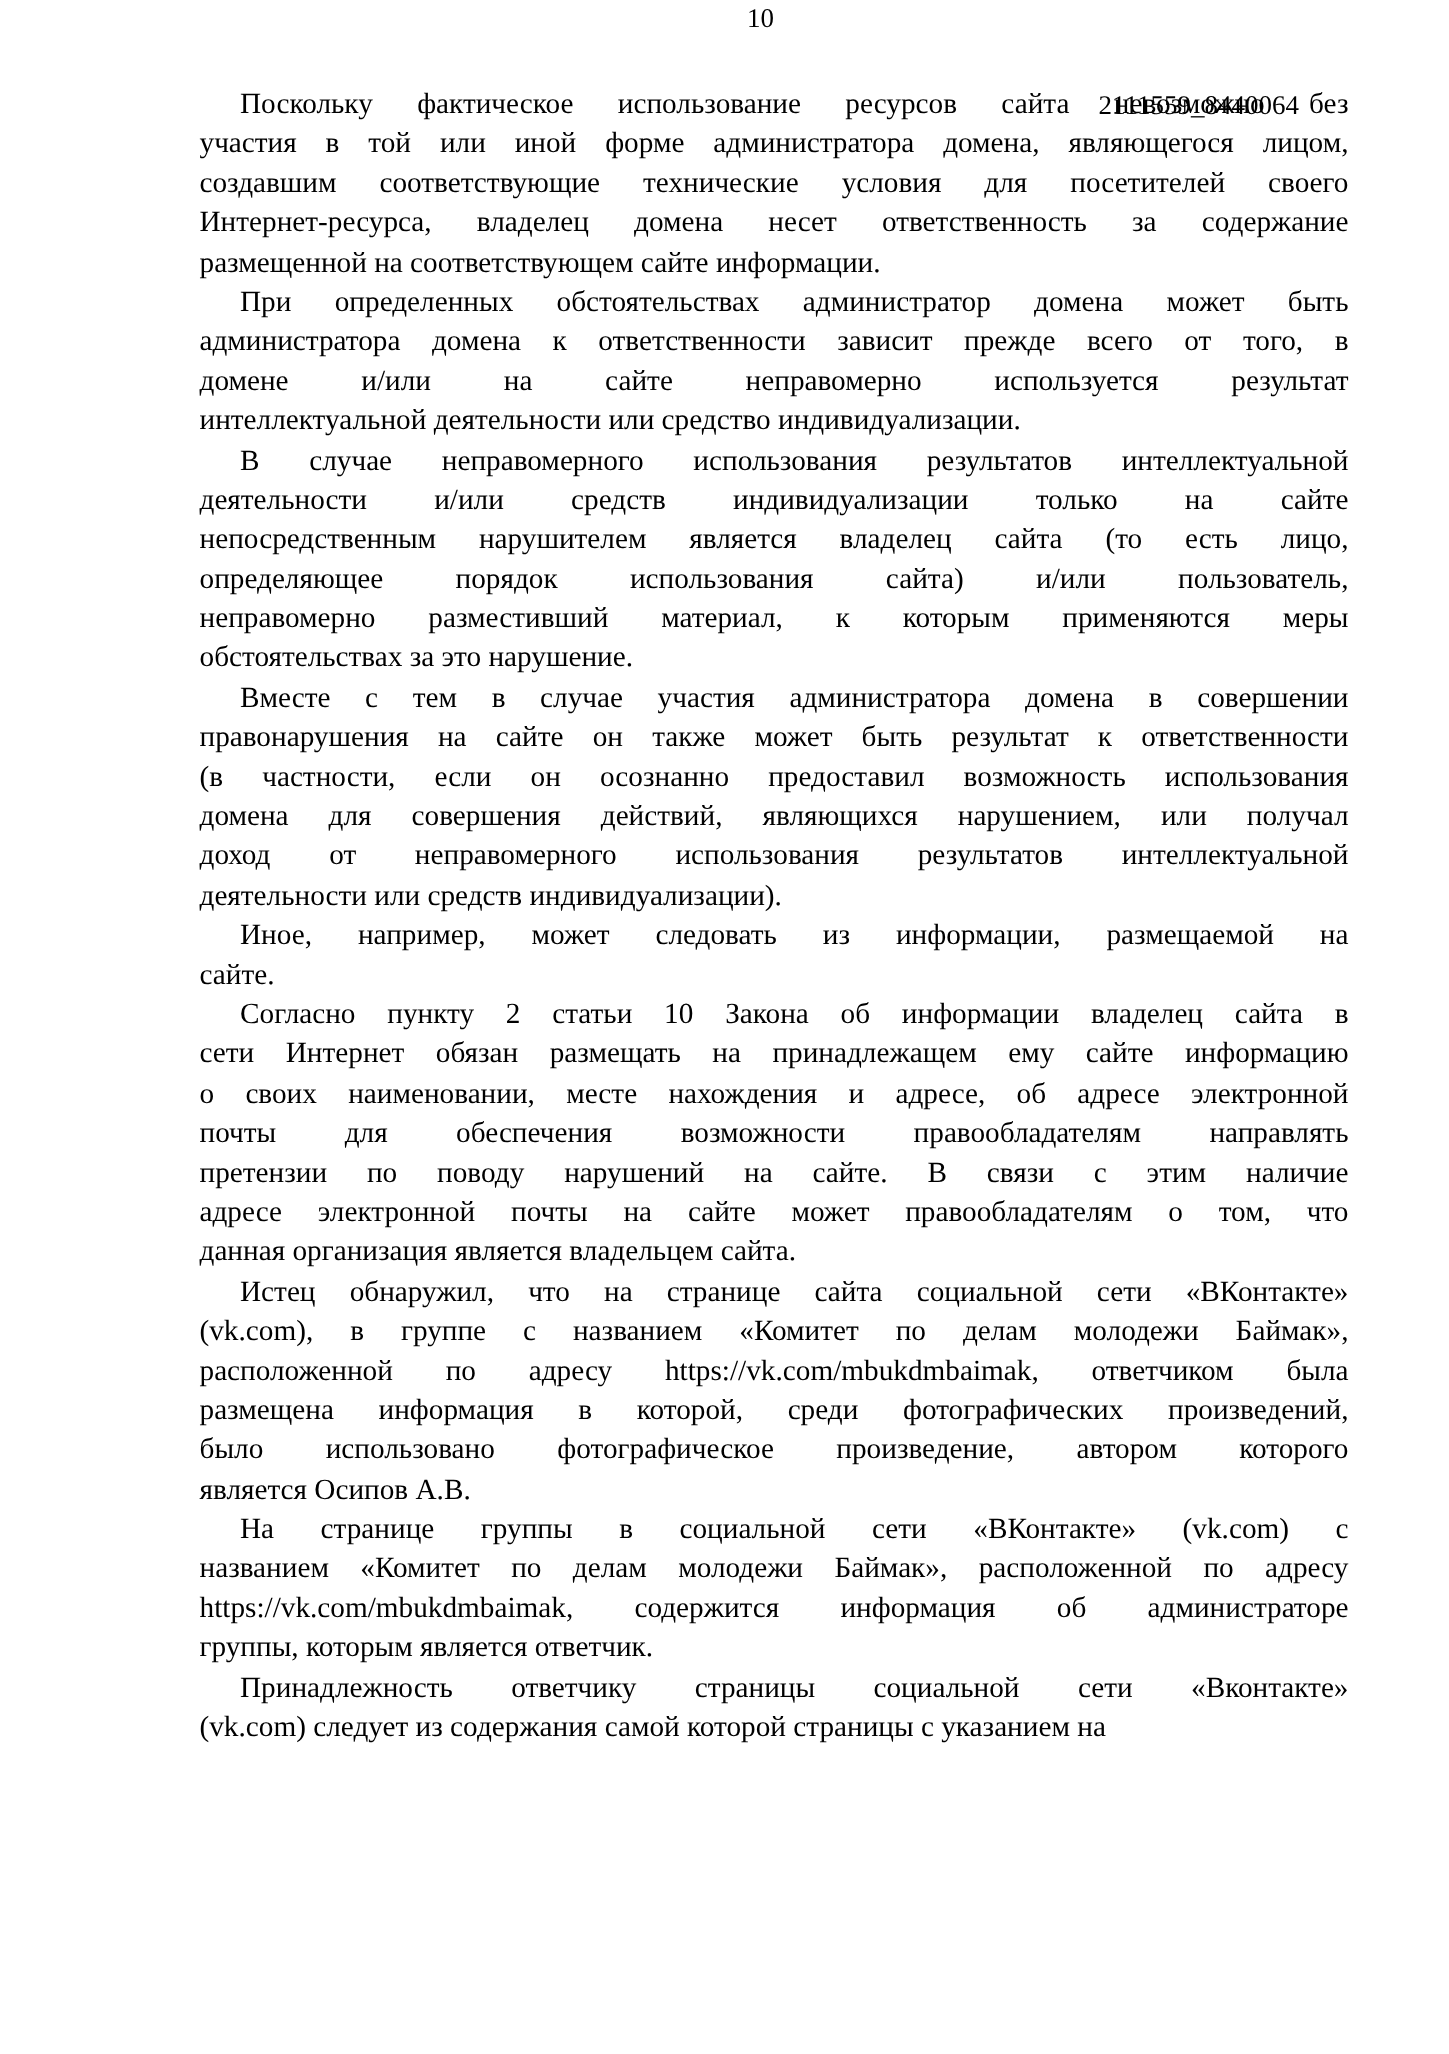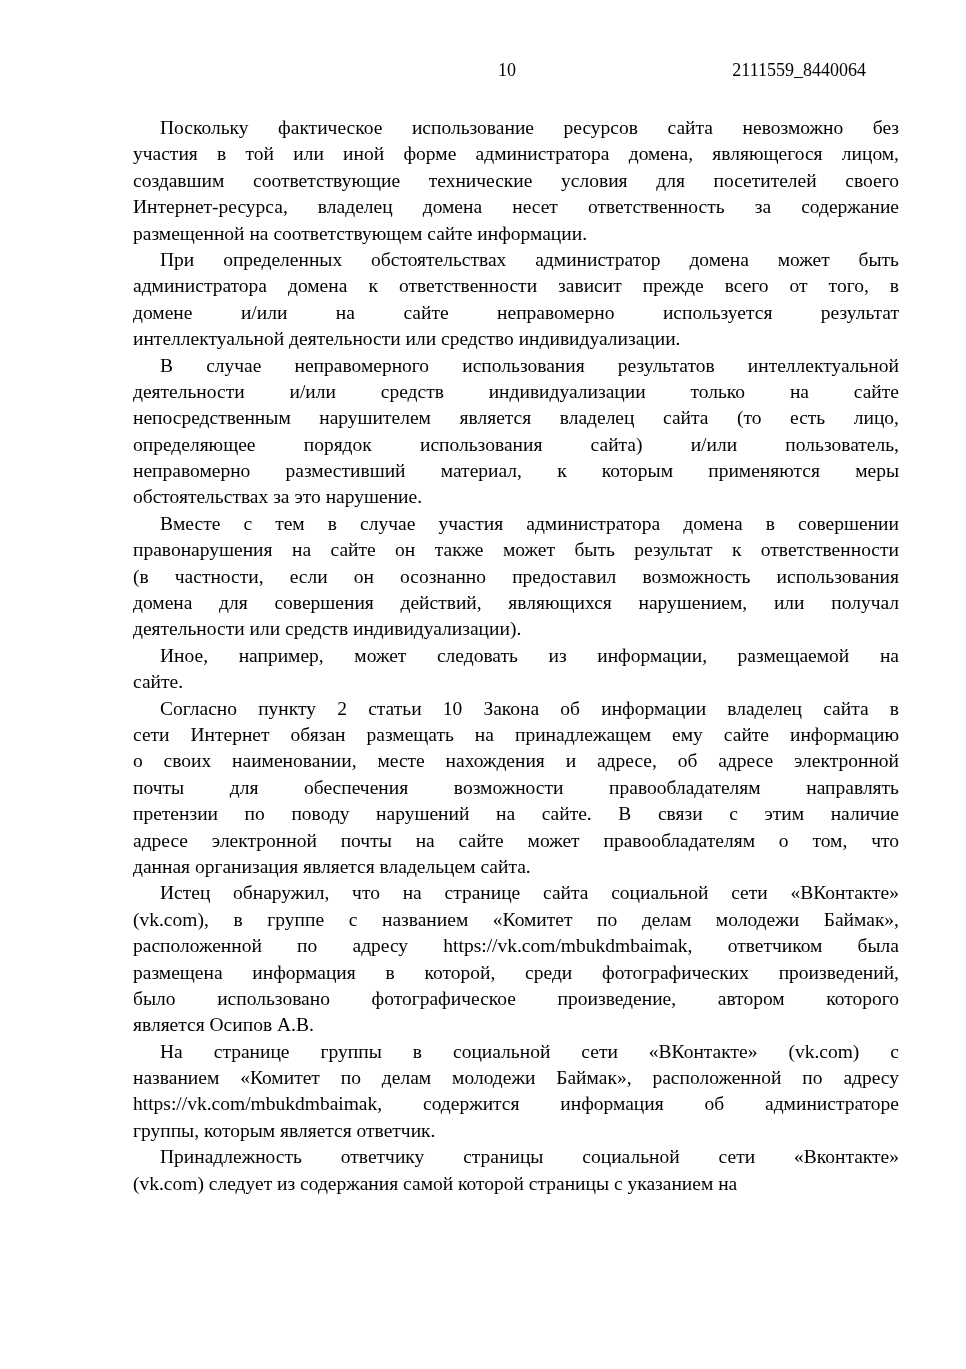--- a/index.html
+++ b/index.html
@@ -13,21 +13,20 @@
     height: 1369px;
     background: #ffffff;
     color: #000000;
     font-family: "Liberation Serif", "DejaVu Serif", serif;
     overflow: hidden;
   }
   .header {
     position: relative;
     margin-left: 133px;
     width: 766px;
-    padding-top: 58px;
     font-size: 18px;
     line-height: 24px;
   }
   .page-num {
     display: block;
     text-align: center;
     position: relative;
     left: -9px;
   }
   .case-num {
@@ -89,20 +88,21 @@
         <div class="line">непосредственным нарушителем является владелец сайта (то есть лицо,</div>
         <div class="line">определяющее порядок использования сайта) и/или пользователь,</div>
         <div class="line">неправомерно разместивший материал, к которым применяются меры</div>
         <div class="line last">обстоятельствах за это нарушение.</div>
       </div>
       <div class="paragraph">
         <div class="line first">Вместе с тем в случае участия администратора домена в совершении</div>
         <div class="line">правонарушения на сайте он также может быть результат к ответственности</div>
         <div class="line">(в частности, если он осознанно предоставил возможность использования</div>
         <div class="line">домена для совершения действий, являющихся нарушением, или получал</div>
+        <div class="line">доход от неправомерного использования результатов интеллектуальной</div>
         <div class="line last">деятельности или средств индивидуализации).</div>
       </div>
       <div class="paragraph">
         <div class="line first">Иное, например, может следовать из информации, размещаемой на</div>
         <div class="line last">сайте.</div>
       </div>
       <div class="paragraph">
         <div class="line first">Согласно пункту 2 статьи 10 Закона об информации владелец сайта в</div>
         <div class="line">сети Интернет обязан размещать на принадлежащем ему сайте информацию</div>
         <div class="line">о своих наименовании, месте нахождения и адресе, об адресе электронной</div>

